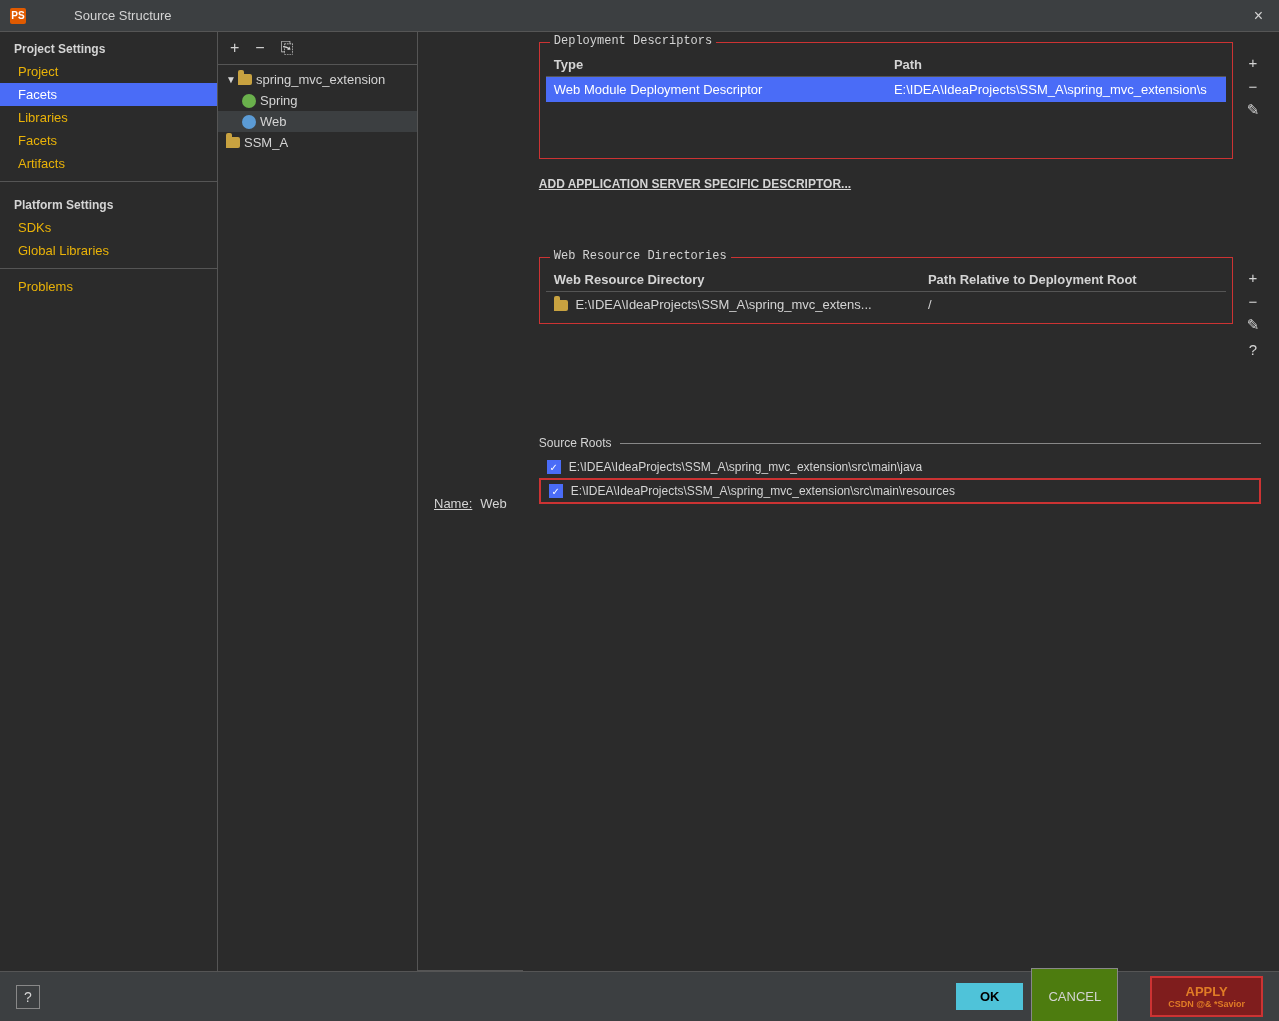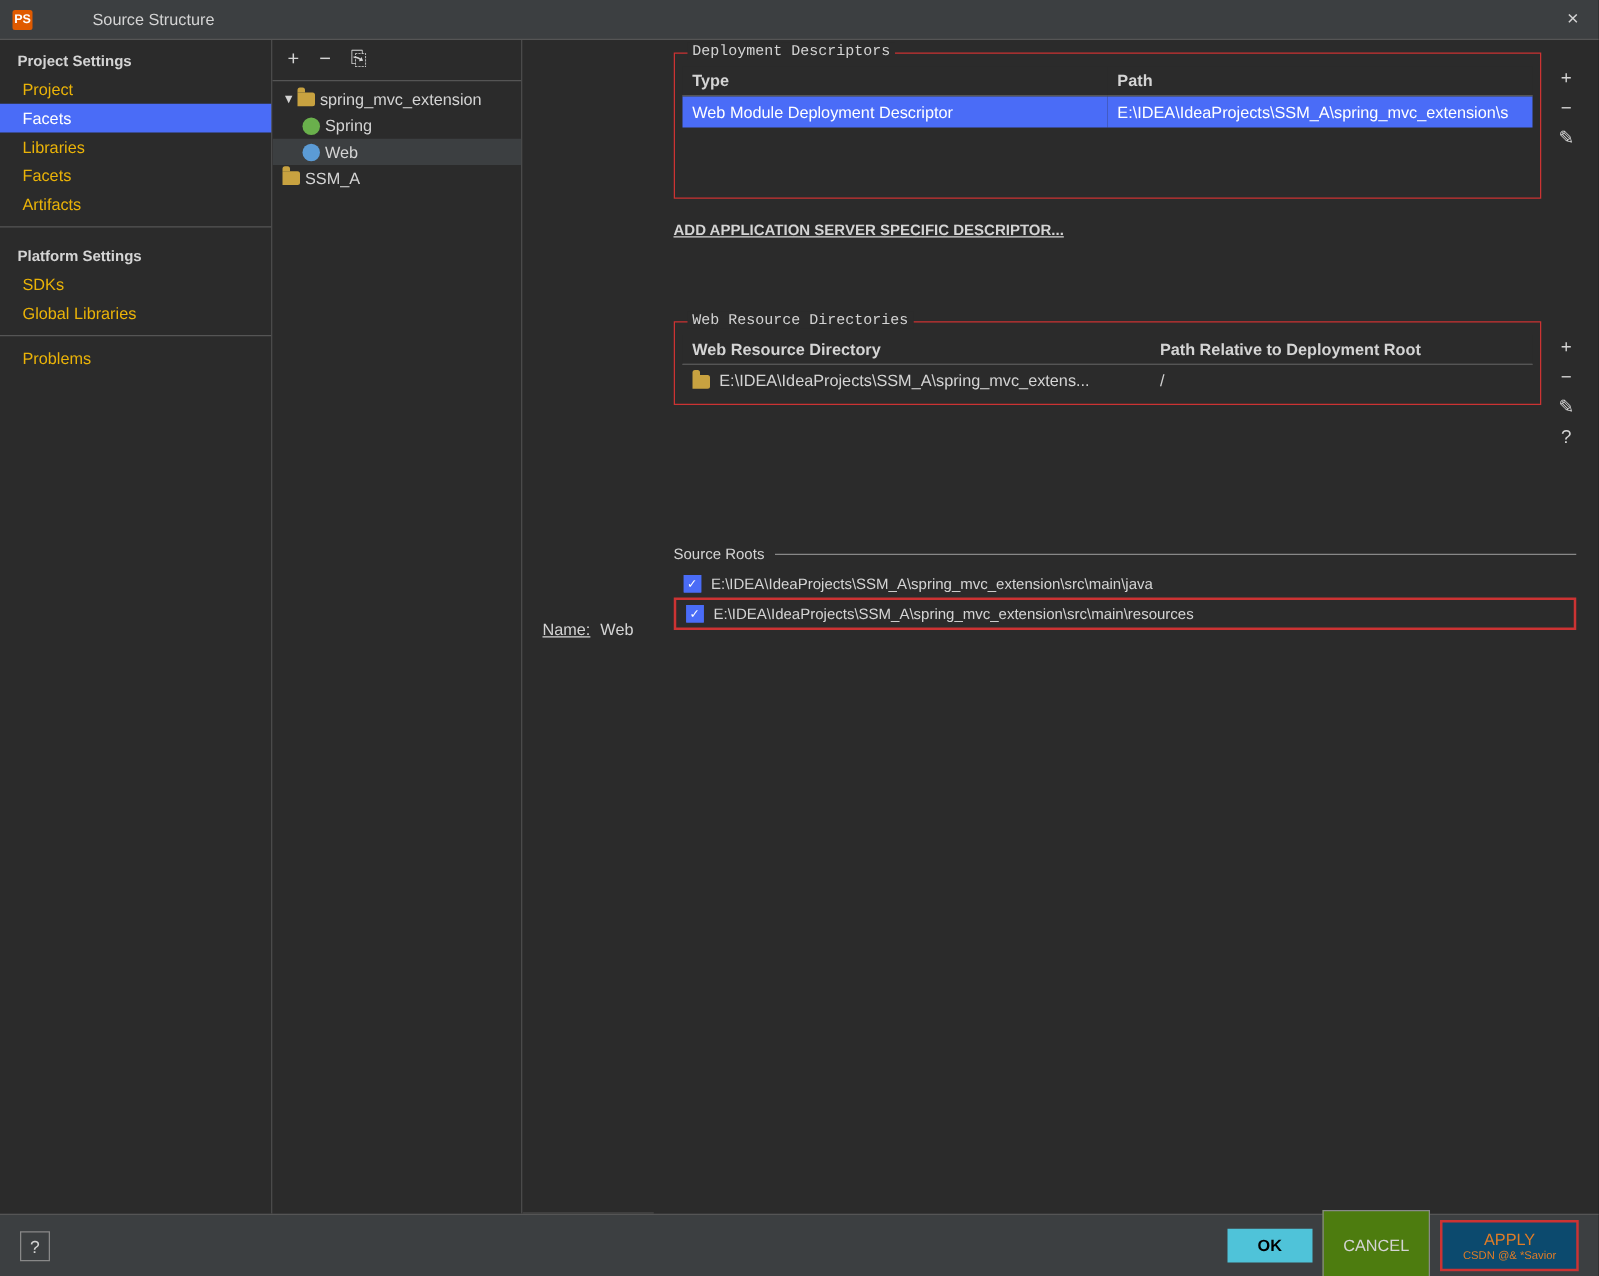--- a/index.html
+++ b/index.html
@@ -261,27 +261,28 @@
     }
     .btn-cancel {
       background: #4d7c0f;
       color: #d4d4d4;
       border: 1px solid #888;
       padding: 20px 16px;
       font-size: 13px;
       cursor: pointer;
     }
     .btn-apply {
-      background: #0c4a6e;
+      background: #7f1d1d;
       color: #e07c26;
       border: 2px solid #cc3333;
       padding: 6px 16px;
       font-size: 13px;
-      font-weight: normal;
-      cursor: pointer;
+      font-weight: bold;
+      cursor: pointer;
+      margin-left: 24px;
     }
     .apply-sub {
       font-size: 9px;
       color: #e07c26;
       display: block;
       text-align: center;
     }
     
     .section-wrapper {
       position: relative;

